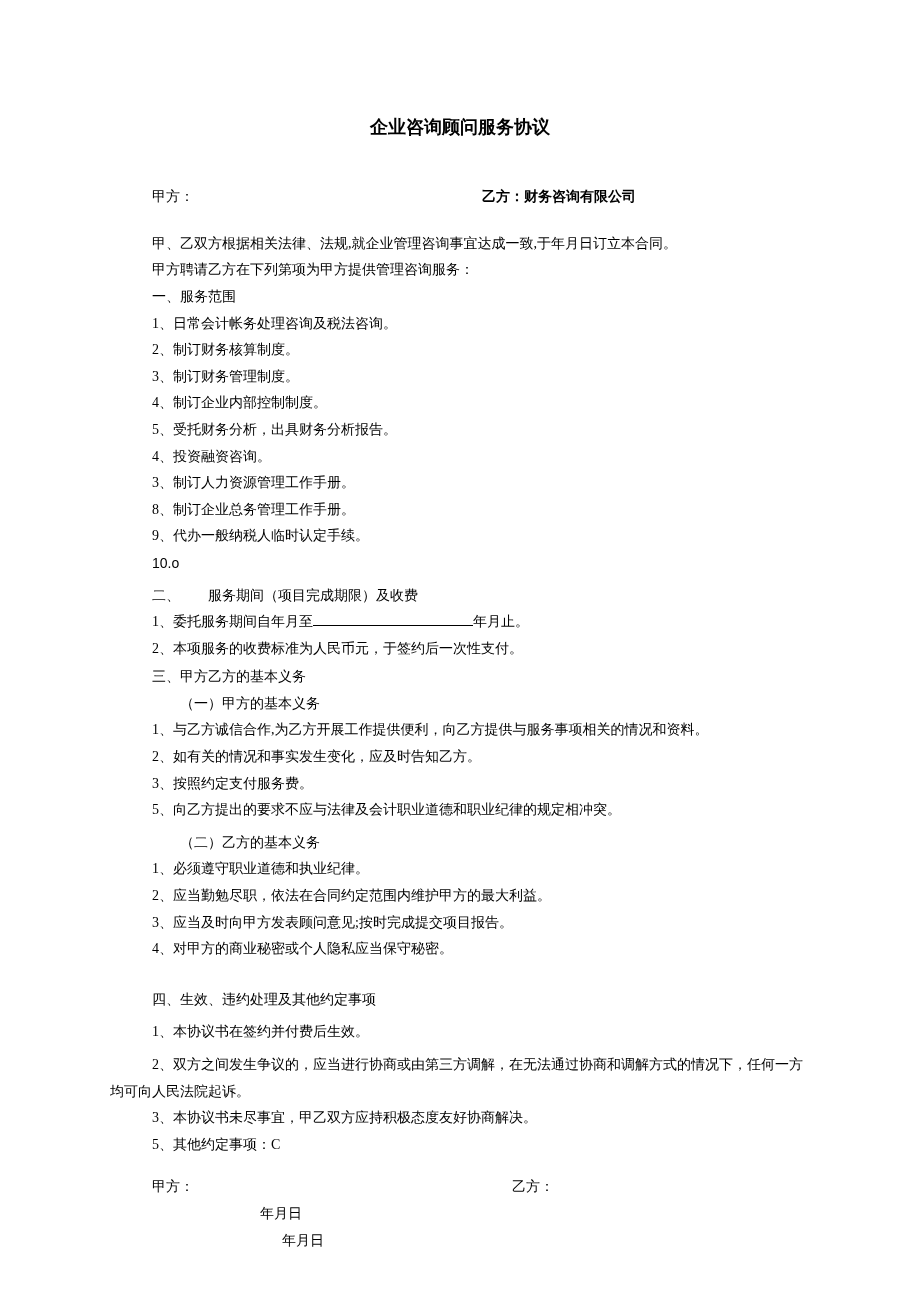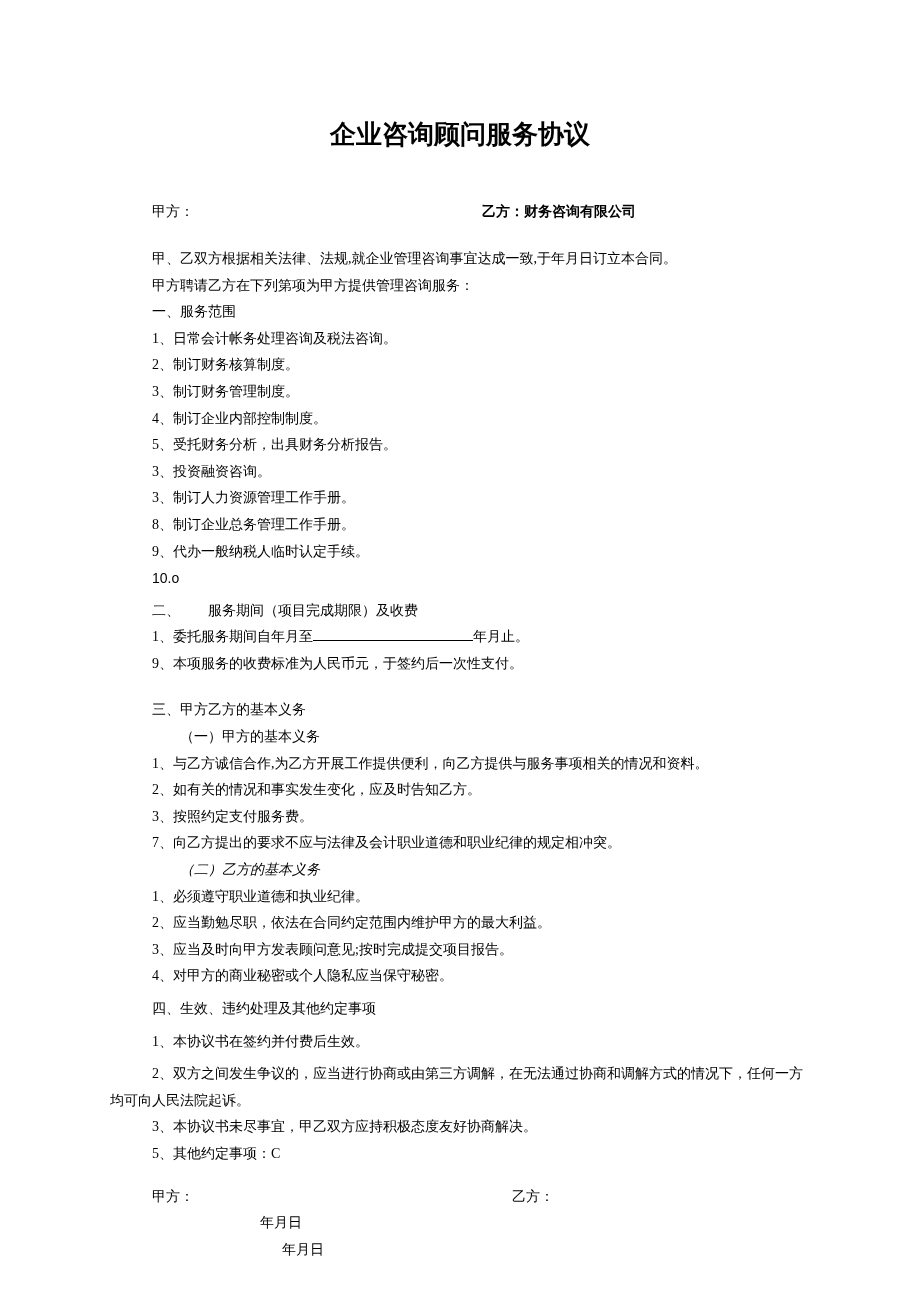--- a/index.html
+++ b/index.html
@@ -14,21 +14,21 @@
   .page {
     width: 920px;
     min-height: 1301px;
     margin: 0 auto;
     padding: 110px 110px 60px 110px;
     box-sizing: border-box;
     position: relative;
   }
   .title {
     text-align: center;
-    font-size: 26px;
+    font-size: 18px;
     font-weight: bold;
     margin-bottom: 40px;
   }
   .party-row {
     display: flex;
     margin-bottom: 20px;
     padding-left: 42px;
   }
   .party-a {
     width: 330px;
@@ -96,46 +96,46 @@
     <span>甲、乙双方根据相关法律、法规,就企业管理咨询事宜达成一致,于年月日订立本合同。</span>
   </p>
 
   <p class="tight indent">甲方聘请乙方在下列第项为甲方提供管理咨询服务：</p>
   <p class="tight indent">一、服务范围</p>
   <p class="tight indent">1、日常会计帐务处理咨询及税法咨询。</p>
   <p class="tight indent">2、制订财务核算制度。</p>
   <p class="tight indent">3、制订财务管理制度。</p>
   <p class="tight indent">4、制订企业内部控制制度。</p>
   <p class="tight indent">5、受托财务分析，出具财务分析报告。</p>
-  <p class="tight indent">3、投资融资咨询。</p>
+  <p class="tight indent">4、投资融资咨询。</p>
   <p class="tight indent">3、制订人力资源管理工作手册。</p>
   <p class="tight indent">8、制订企业总务管理工作手册。</p>
   <p class="tight indent">9、代办一般纳税人临时认定手续。</p>
   <p class="tight indent sans">10.o</p>
 
   <p class="tight indent" style="margin-top:6px;">二、　　服务期间（项目完成期限）及收费</p>
   <p class="tight indent">
     <span>1、委托服务期间自年月至</span><span class="blank-line"></span><span>年月止。</span>
   </p>
-  <p class="tight indent">9、本项服务的收费标准为人民币元，于签约后一次性支付。</p>
+  <p class="tight indent">2、本项服务的收费标准为人民币元，于签约后一次性支付。</p>
 
-  <p class="tight indent" style="margin-top:20px;font-family:Liberation Serif, serif;">三、甲方乙方的基本义务</p>
+  <p class="tight indent" style="margin-top:2px;font-family:Liberation Serif, serif;">三、甲方乙方的基本义务</p>
   <p class="tight indent2">（一）甲方的基本义务</p>
   <p class="tight indent">1、与乙方诚信合作,为乙方开展工作提供便利，向乙方提供与服务事项相关的情况和资料。</p>
   <p class="tight indent">2、如有关的情况和事实发生变化，应及时告知乙方。</p>
   <p class="tight indent">3、按照约定支付服务费。</p>
-  <p class="tight indent">7、向乙方提出的要求不应与法律及会计职业道德和职业纪律的规定相冲突。</p>
+  <p class="tight indent">5、向乙方提出的要求不应与法律及会计职业道德和职业纪律的规定相冲突。</p>
 
-  <p class="tight indent2" style="margin-top:0;font-style:italic;">（二）乙方的基本义务</p>
+  <p class="tight indent2" style="margin-top:6px;">（二）乙方的基本义务</p>
   <p class="tight indent">1、必须遵守职业道德和执业纪律。</p>
   <p class="tight indent">2、应当勤勉尽职，依法在合同约定范围内维护甲方的最大利益。</p>
   <p class="tight indent">3、应当及时向甲方发表顾问意见;按时完成提交项目报告。</p>
   <p class="tight indent">4、对甲方的商业秘密或个人隐私应当保守秘密。</p>
 
-  <p class="tight indent" style="margin-top:6px;">四、生效、违约处理及其他约定事项</p>
+  <p class="tight indent" style="margin-top:24px;">四、生效、违约处理及其他约定事项</p>
   <p class="tight indent" style="margin-top:6px;">1、本协议书在签约并付费后生效。</p>
   <p class="tight" style="margin-top:6px;padding-left:0;text-indent:42px;">2、双方之间发生争议的，应当进行协商或由第三方调解，在无法通过协商和调解方式的情况下，任何一方均可向人民法院起诉。</p>
   <p class="tight indent">3、本协议书未尽事宜，甲乙双方应持积极态度友好协商解决。</p>
   <p class="tight indent">5、其他约定事项：C</p>
 
   <div class="sign-row">
     <div class="sign-a">甲方：</div>
     <div class="sign-b">乙方：</div>
   </div>
   <div class="date-row">

